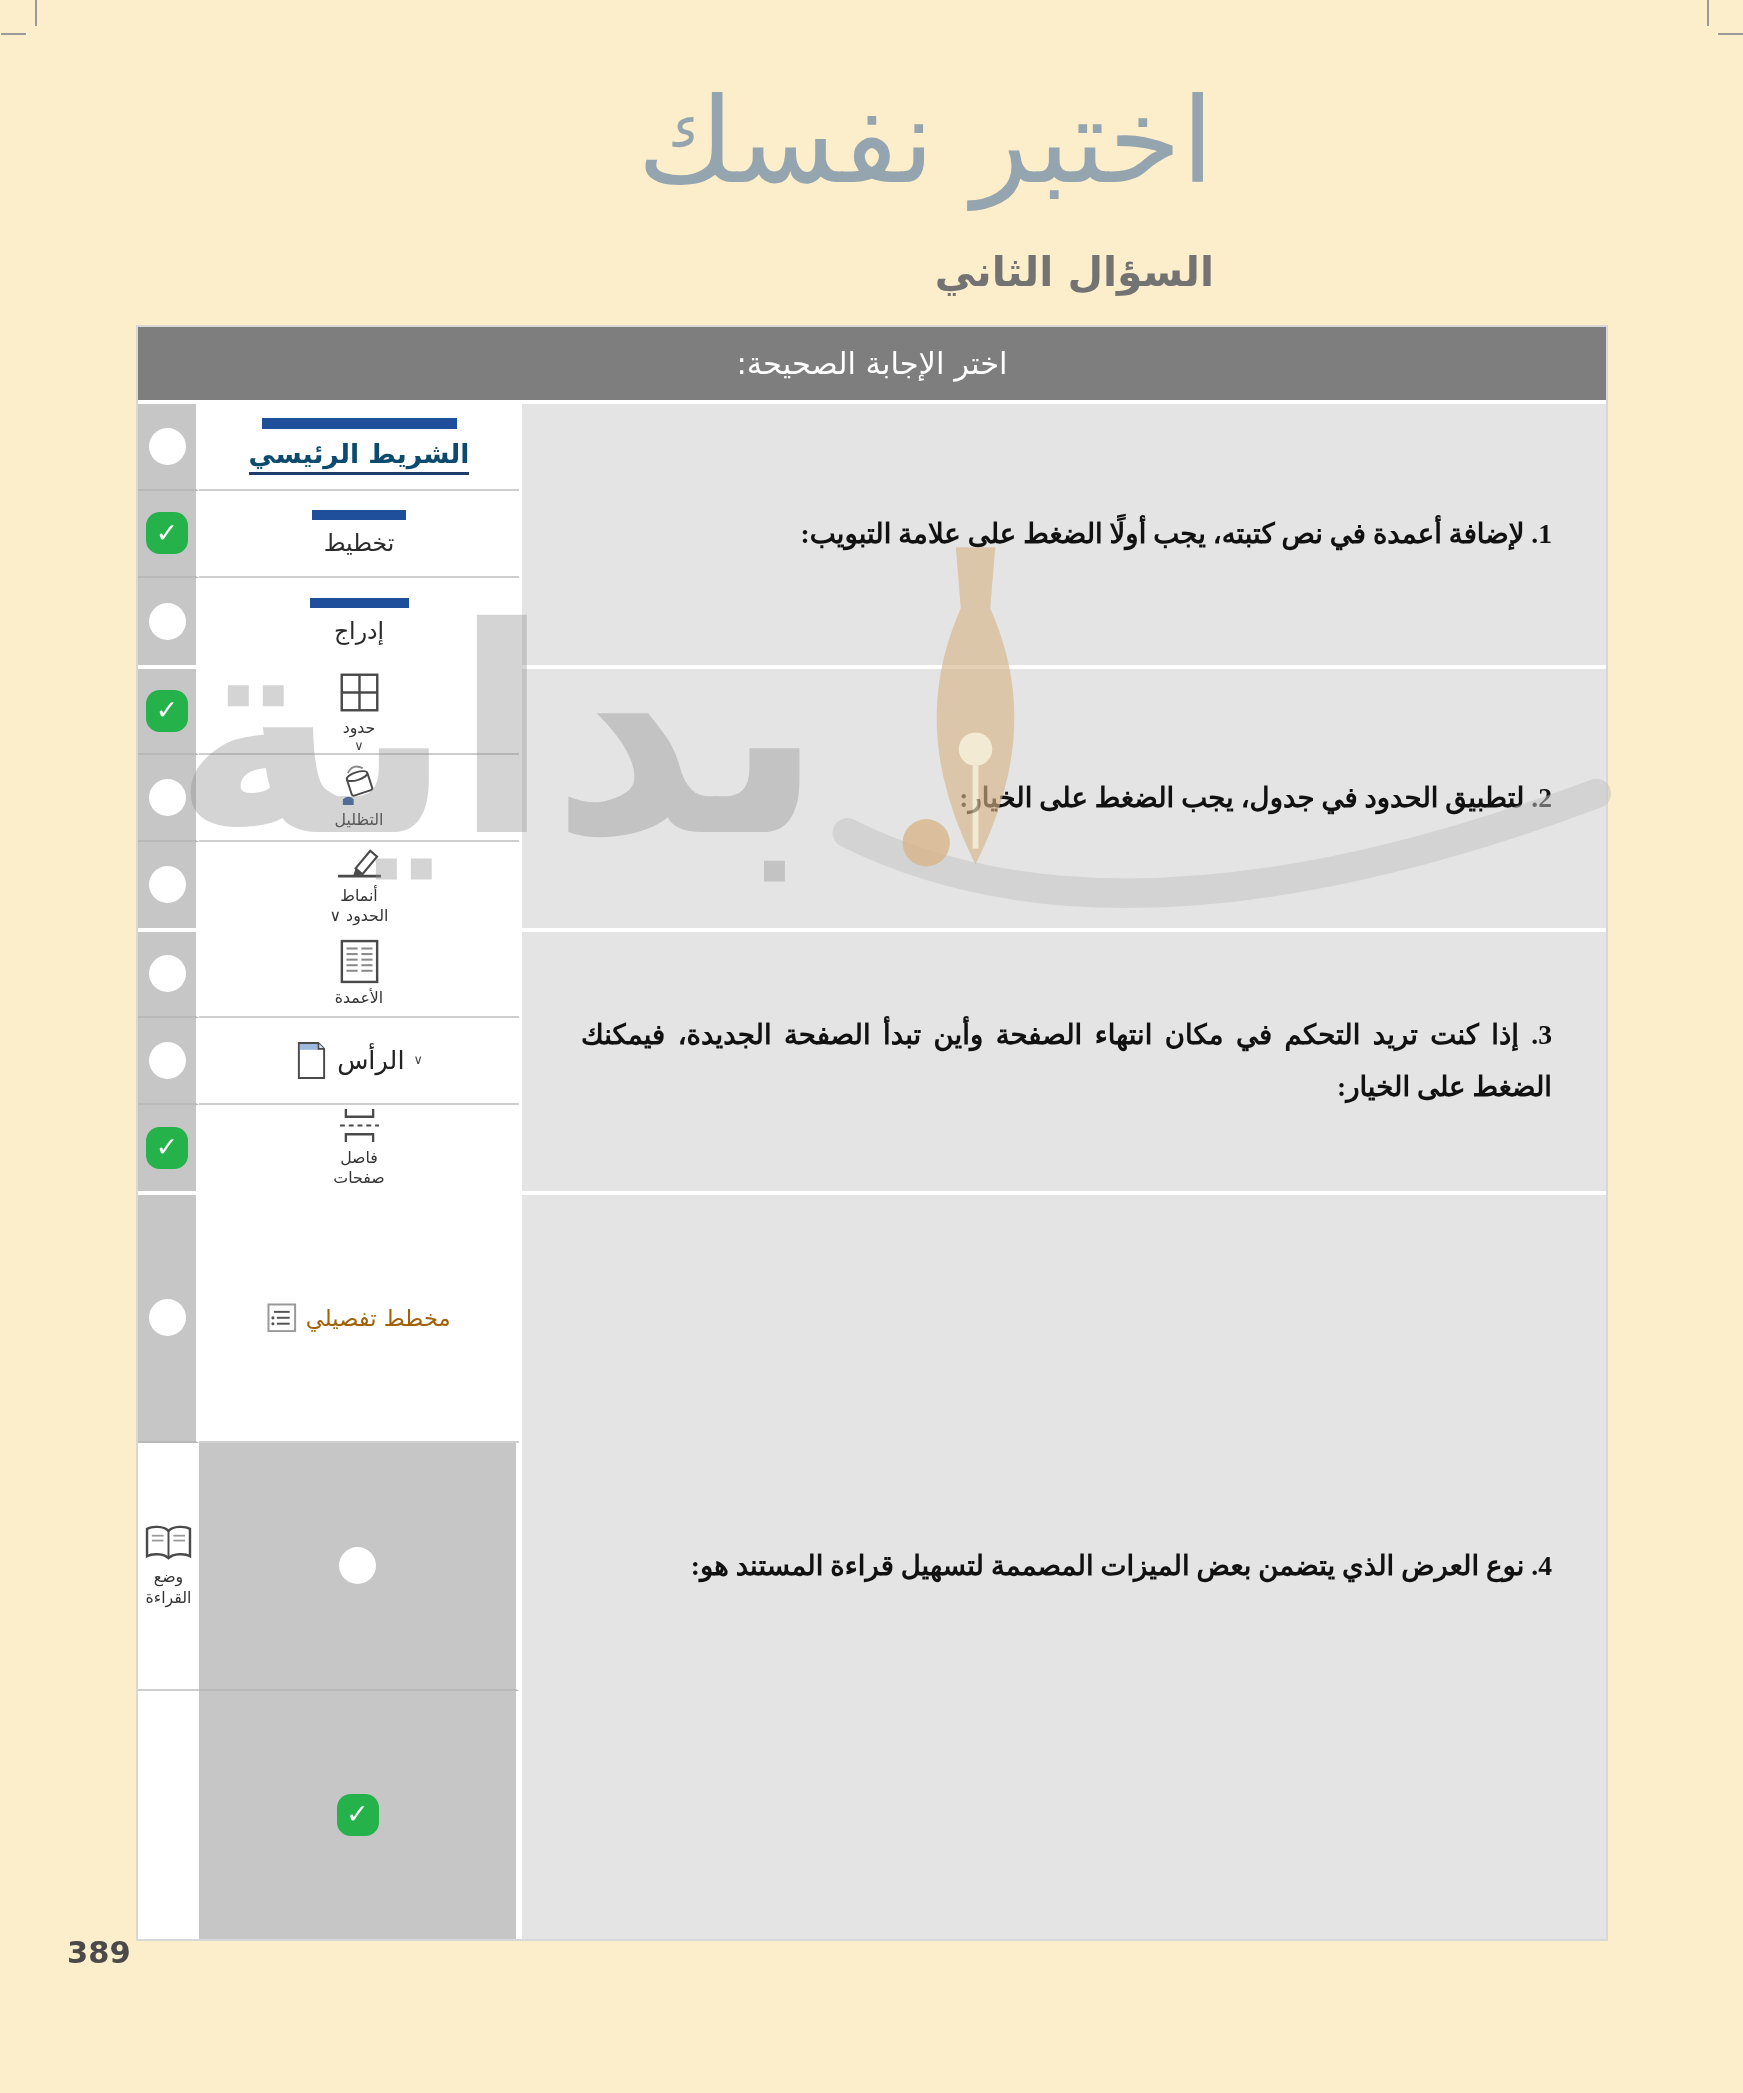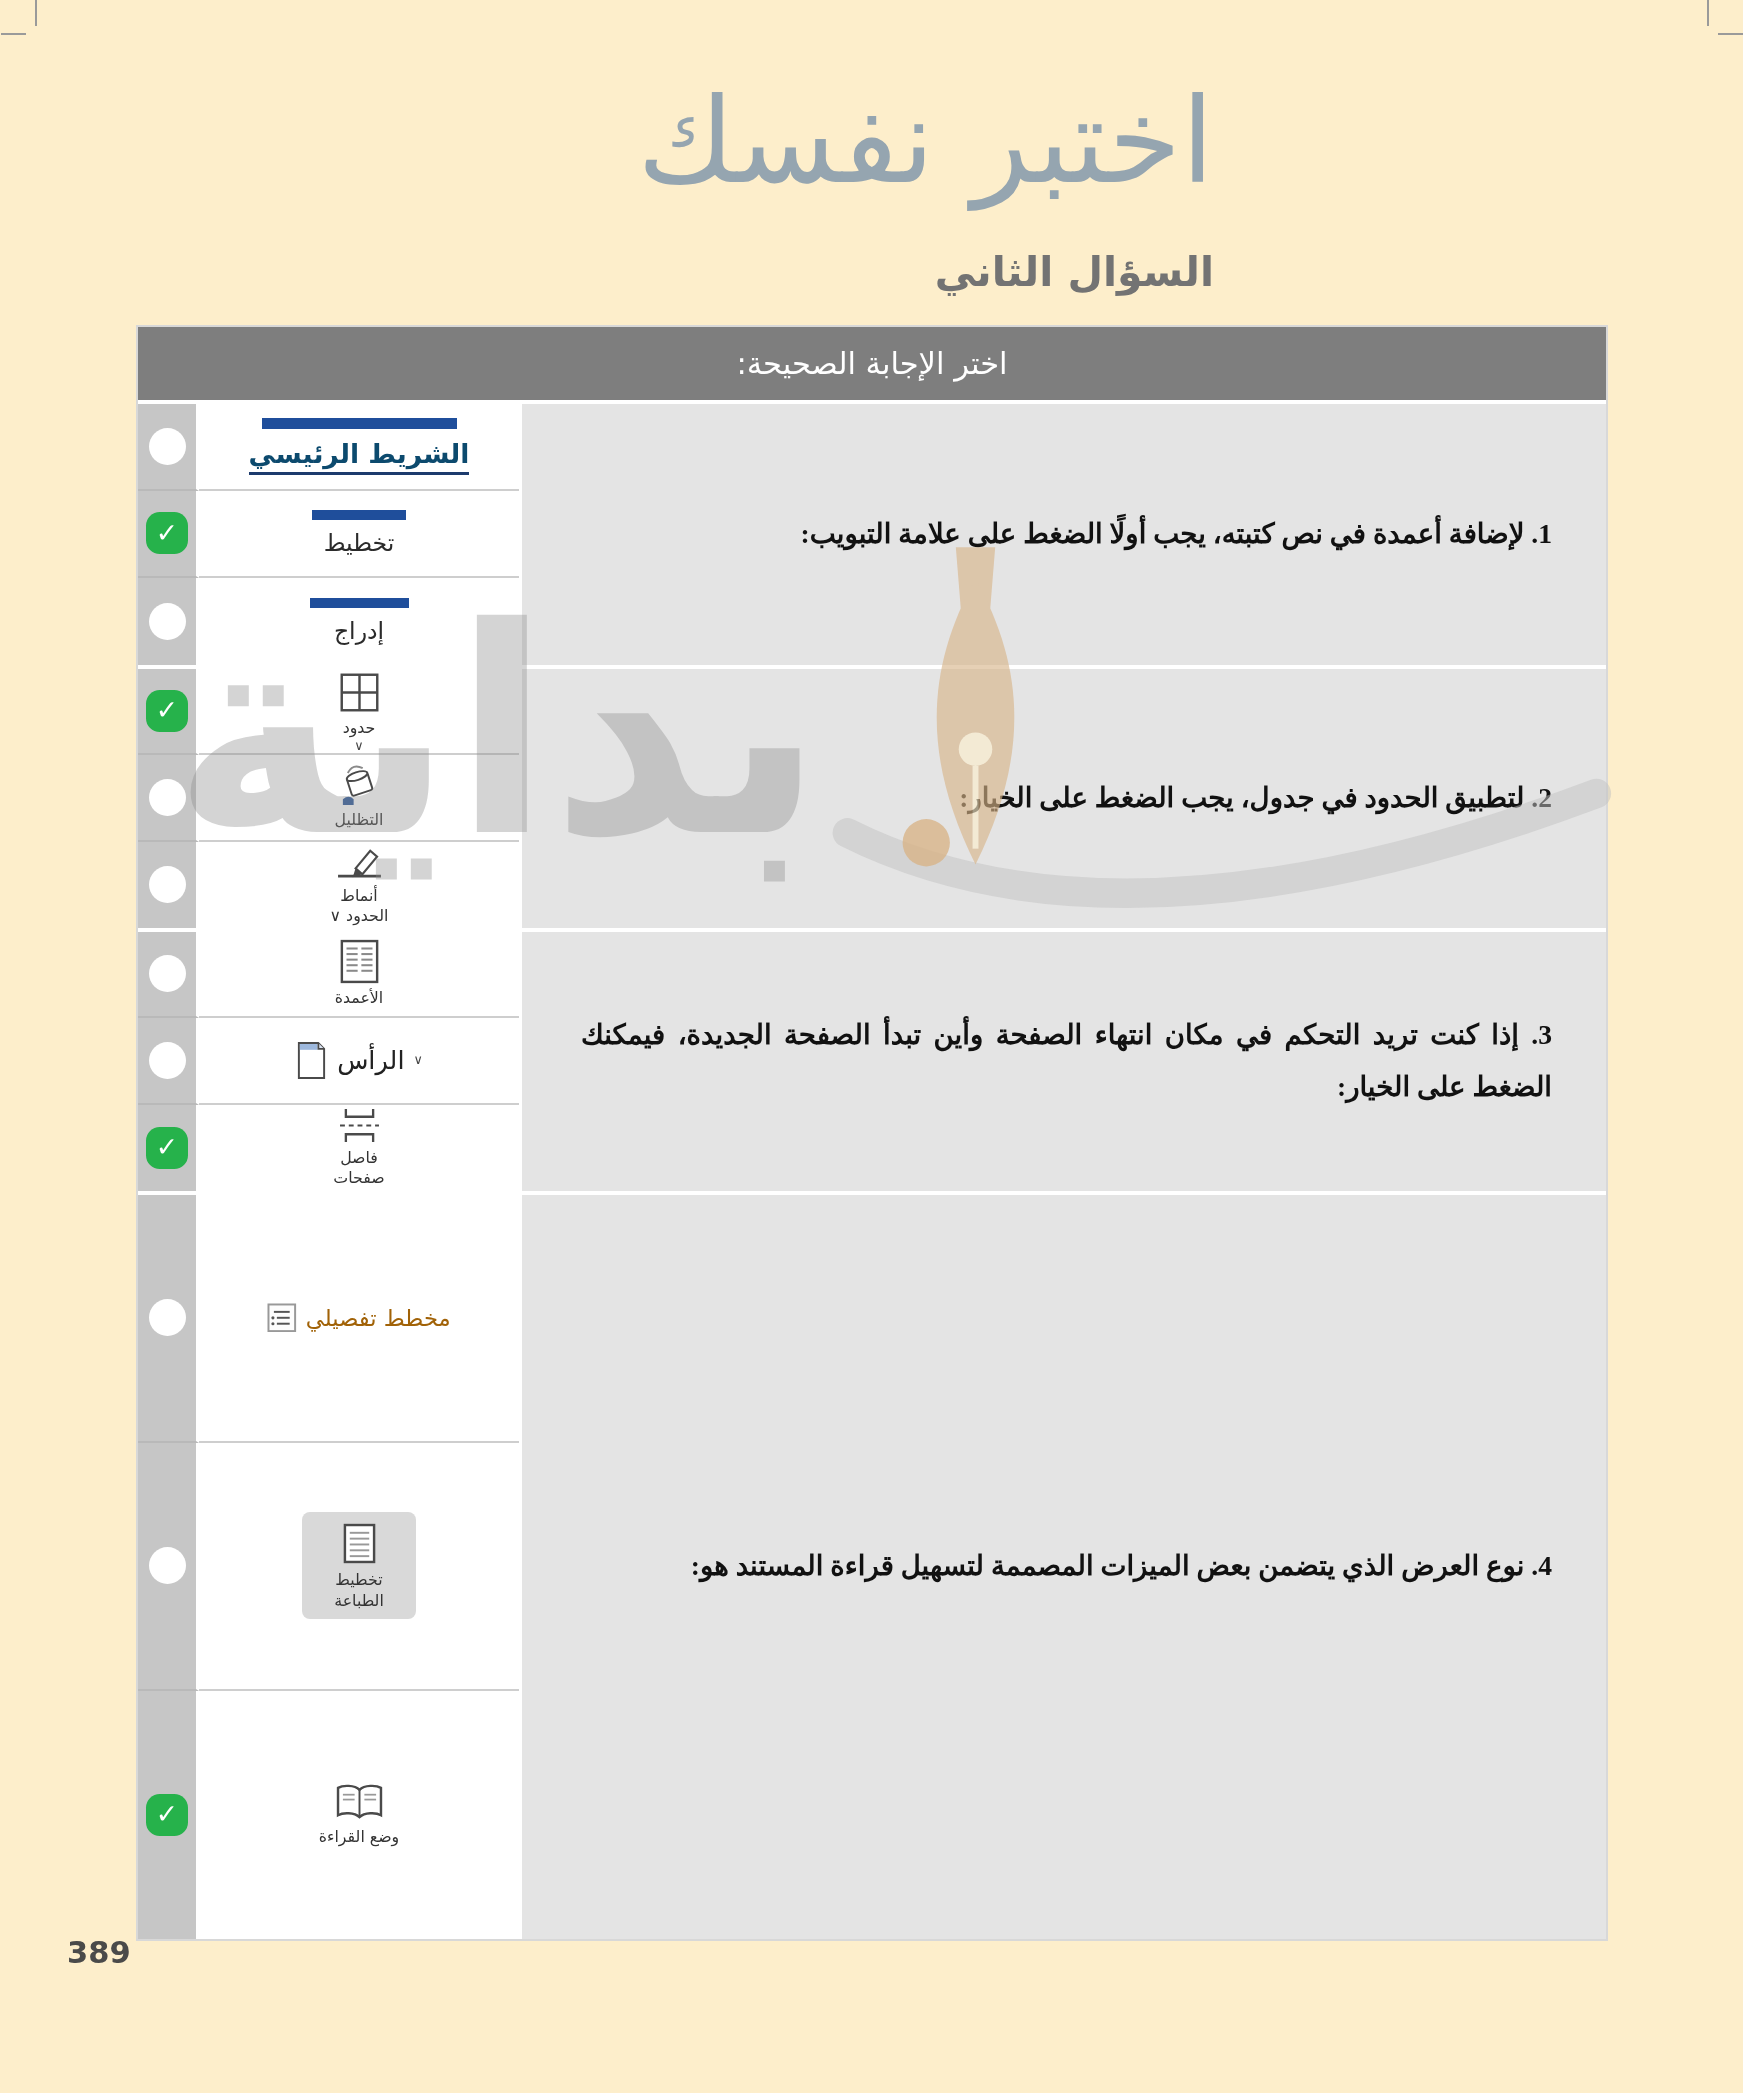--- a/index.html
+++ b/index.html
@@ -279,35 +279,20 @@
           <circle cx="6" cy="15" r="1.6" fill="#555"></circle>
           <circle cx="6" cy="21" r="1.6" fill="#555"></circle>
         </svg>
         <span class="outline-label">مخطط تفصيلي</span>
       </div>
     </div>
     <div class="ind-cell">
         <span class="radio"></span>
       </div>
 
-    <div class="opt-cell">
-      <div class="btn-high">
-        <svg width="35" height="43" viewBox="0 0 36 44">
-          <rect x="3" y="3" width="30" height="38" fill="#fff" stroke="#4a4a4a" stroke-width="2.5"></rect>
-          <g stroke="#999" stroke-width="2">
-            <line x1="8" y1="11" x2="28" y2="11"></line>
-            <line x1="8" y1="17" x2="28" y2="17"></line>
-            <line x1="8" y1="23" x2="28" y2="23"></line>
-            <line x1="8" y1="29" x2="28" y2="29"></line>
-            <line x1="8" y1="35" x2="28" y2="35"></line>
-          </g>
-        </svg>
-        <div class="ic-label wrap">تخطيط الطباعة</div>
-      </div>
-    </div>
     <div class="ind-cell">
         <span class="radio"></span>
       </div>
 
     <div class="opt-cell">
       <svg width="53" height="41" viewBox="0 0 54 42">
         <path d="M27 8 C22 3 10 3 5 6 V34 C10 31 22 31 27 36 C32 31 44 31 49 34 V6 C44 3 32 3 27 8 Z" fill="#fff" stroke="#4a4a4a" stroke-width="2.5"></path>
         <line x1="27" y1="8" x2="27" y2="36" stroke="#4a4a4a" stroke-width="2"></line>
         <g stroke="#999" stroke-width="1.8">
           <line x1="10" y1="13" x2="22" y2="13"></line>

